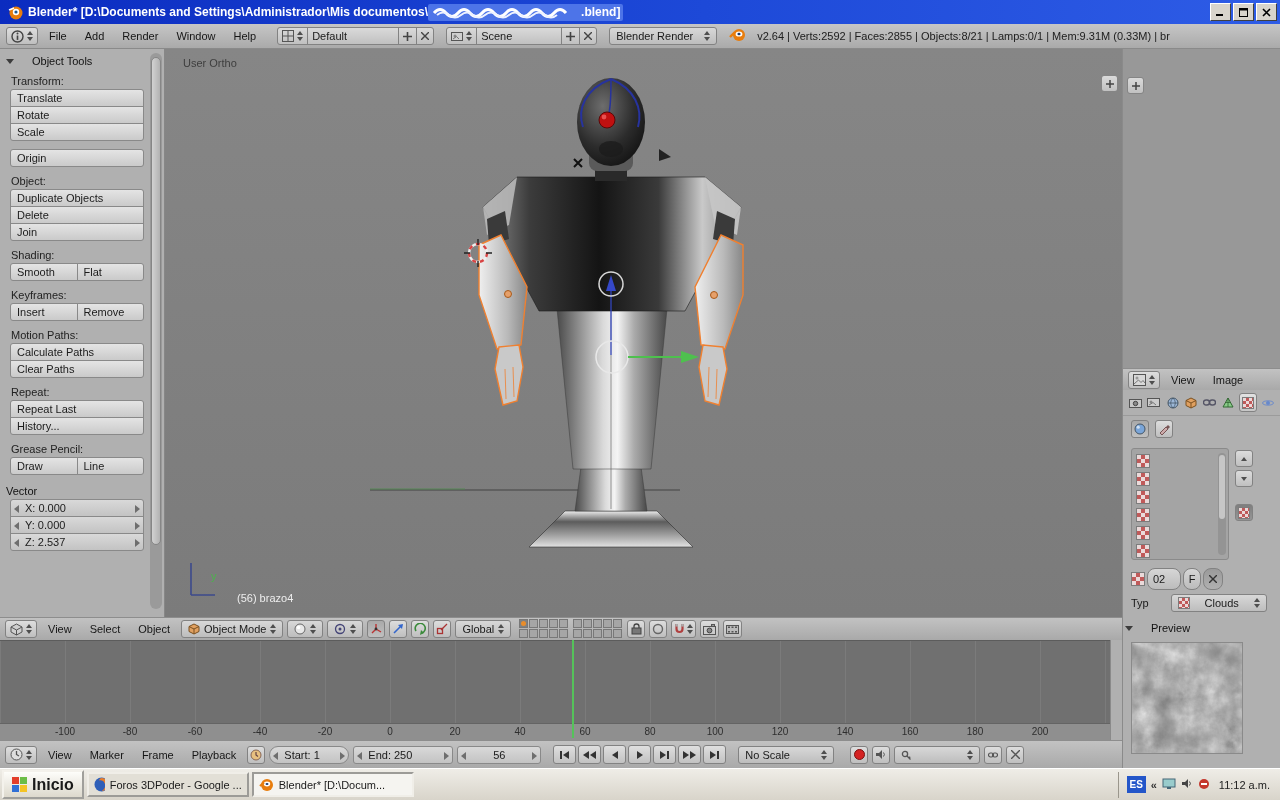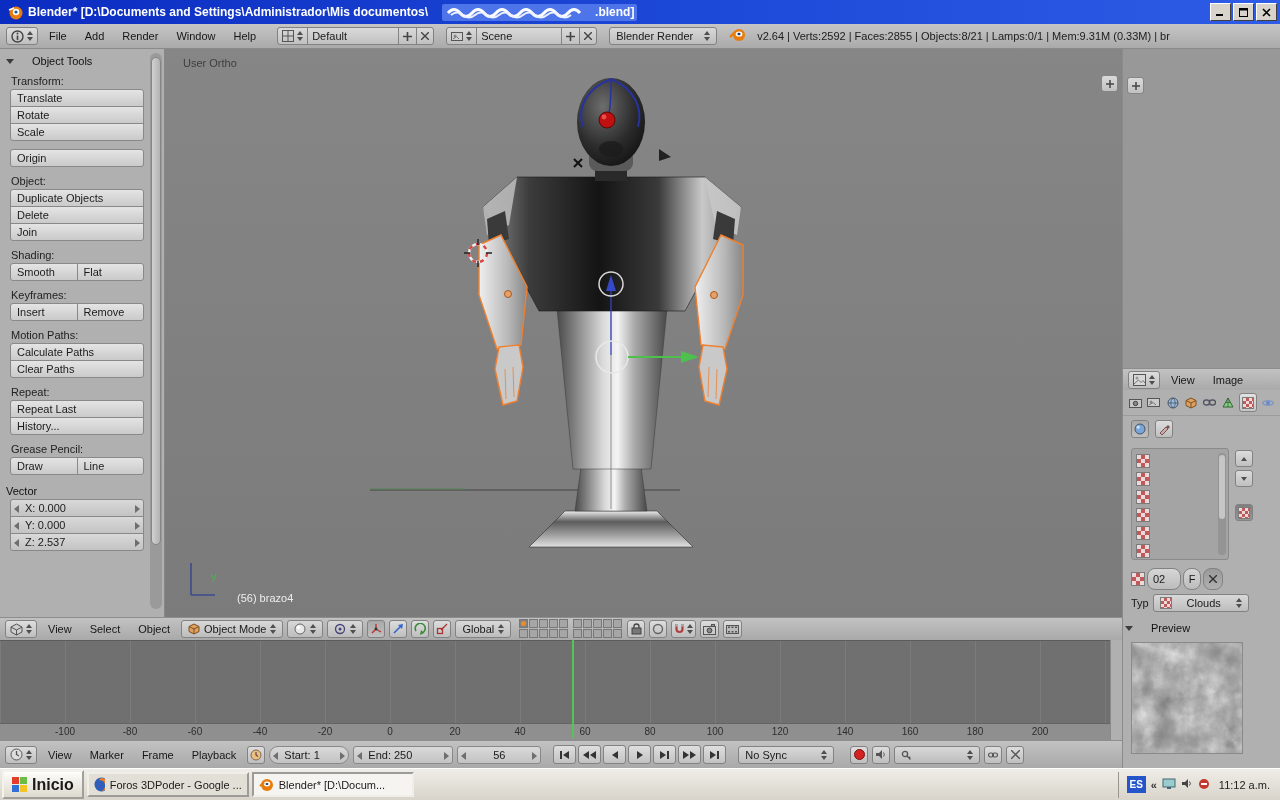--- a/index.html
+++ b/index.html
@@ -6,21 +6,21 @@
   #screen{position:relative;width:1280px;height:800px;overflow:hidden;
           font-family:"Liberation Sans",sans-serif;font-size:11px;color:#1a1a1a;
           background:#ffffff;}
   
   .titlebar{position:absolute;left:0;top:0;width:1280px;height:24px;
     background:linear-gradient(90deg,#0b2cc0,#1d49d8 55%,#2e5ce6);
     display:flex;align-items:center;padding:0 3px;box-sizing:border-box;
     color:#fff;font-weight:bold;font-size:12px;white-space:nowrap;}
   .appicon{width:17px;height:17px;margin:0 4px;flex:0 0 auto;}
   .title-redacted{display:inline-flex;align-items:center;height:17px;background:#4d74e8;
-    border-radius:2px;padding:0 3px;margin-left:14px;}
+    border-radius:2px;padding:0 3px;margin-left:0;}
   .win-controls{margin-left:auto;display:flex;}
   .wbtn{width:19px;height:16px;background:#d8d4cc;border:1px solid;
     border-color:#ffffff #404040 #404040 #ffffff;display:flex;align-items:center;
     justify-content:center;margin-left:2px;}
   
   .infobar{position:absolute;left:0;top:24px;width:1280px;height:25px;
     background:linear-gradient(#c6c6c6,#aaaaaa);border-bottom:1px solid #8a8a8a;
     display:flex;align-items:center;gap:4px;padding:0 6px;box-sizing:border-box;white-space:nowrap;}
   .hmenu{padding:0 7px;color:#161616;}
   .etype{height:18px;border:1px solid #828282;border-radius:3px;
@@ -710,21 +710,21 @@
     <div style="position:absolute;left:8px;top:178px;display:flex;align-items:center;gap:2px">
       <span class="checker"></span>
       <span class="field" style="width:34px">02</span>
       <span class="field" style="width:18px;justify-content:center">F</span>
       <span class="field" style="width:20px;justify-content:center;background:linear-gradient(#9a9a9a,#b0b0b0)">
           <svg width="8" height="8">
             <path d="M0 0 L8 8 M8 0 L0 8" stroke="#333" stroke-width="1.4"></path>
           </svg>
         </span>
     </div>
-    <div style="position:absolute;left:8px;top:204px;display:flex;align-items:center;gap:4px">
+    <div style="position:absolute;left:8px;top:204px;display:flex;align-items:center;gap:22px">
       <span>Typ</span>
       <span class="combo" style="width:96px;justify-content:space-between">
         <span class="checker sm"></span>
         <span>Clouds</span>
         <span class="ud">
             <i class="u"></i>
             <i class="d"></i>
           </span>
       </span>
     </div>
@@ -828,21 +828,21 @@
       <span class="pb">
           <i class="tr"></i>
           <i class="tr"></i>
         </span>
       <span class="pb">
           <i class="tr"></i>
           <i class="pbbar"></i>
         </span>
     </span>
     <span class="combo" style="width:96px;justify-content:space-between;margin-left:8px">
-      <span>No Sync</span>
+      <span>No Scale</span>
       <span class="ud">
           <i class="u"></i>
           <i class="d"></i>
         </span>
     </span>
     <span class="icbtn" style="margin-left:12px">
         <i class="recdot"></i>
       </span>
     <span class="icbtn">
         <svg width="12" height="11">

